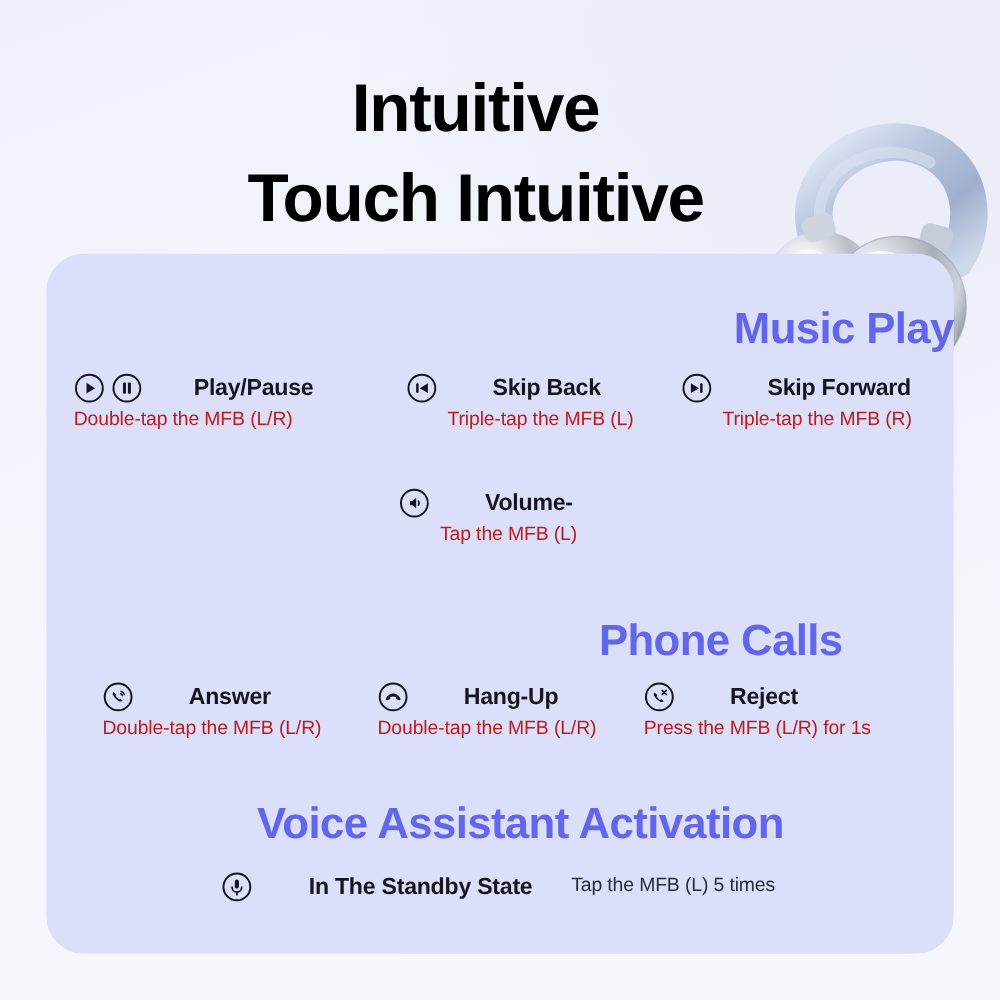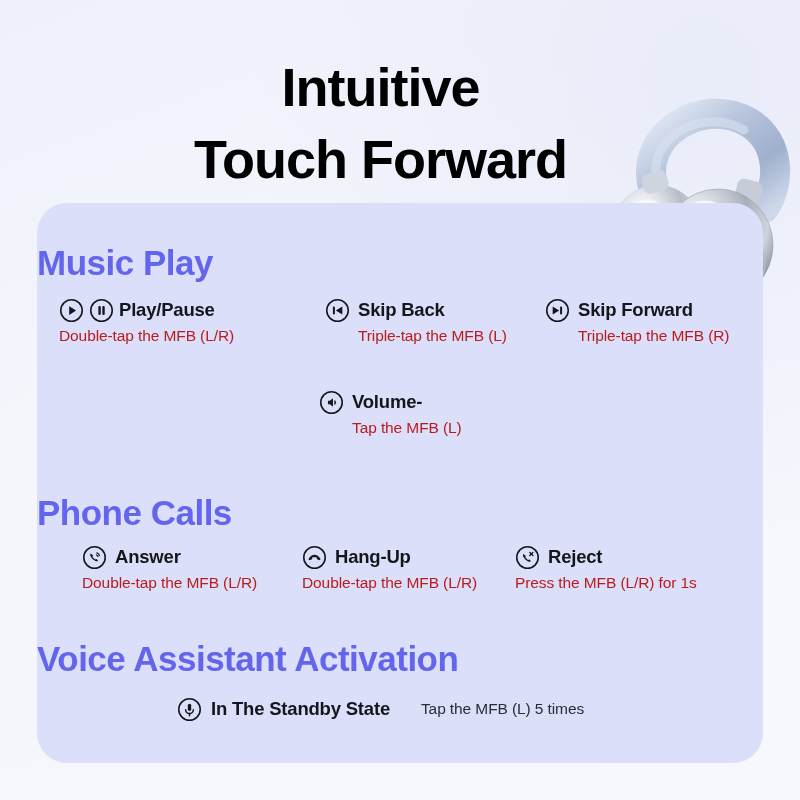--- a/index.html
+++ b/index.html
@@ -36,21 +36,21 @@
 
   
   .card{
     position:absolute;left:37px;top:203px;
     width:726px;height:560px;
     background:#dcdffa;
     border-radius:30px;
   }
 
   .section-title{
-    text-align:left;
+    text-align:right;
     font-weight:bold;
     color:#6366ec;
     letter-spacing:-0.5px;
   }
   #music-title{position:absolute;left:0;top:40px;width:726px;font-size:35px;}
   #calls-title{position:absolute;left:0;top:290px;width:637px;font-size:35px;}
   #voice-title{position:absolute;left:0;top:436px;width:590px;font-size:35px;}
 
   
   .item{position:absolute;}
@@ -58,21 +58,21 @@
     display:flex;align-items:center;gap:8px;
     height:28px;
   }
   .ico{
     width:25px;height:25px;flex:0 0 25px;
     display:block;
   }
   .ico svg{display:block;width:25px;height:25px;}
   .label{
     font-size:18.5px;font-weight:bold;color:#15161c;
-    white-space:nowrap;letter-spacing:-0.2px;
+    white-space:nowrap;letter-spacing:-0.2px;margin-left:36px;
   }
   .desc{
     font-size:15.5px;color:#b91c1c;white-space:nowrap;
     letter-spacing:-0.1px;
     margin-top:3px;
   }
   .desc.ind{margin-left:33px;}
 
   
   #it-playpause{left:22px;top:93px;}
@@ -96,21 +96,21 @@
     font-weight:normal;letter-spacing:-0.1px;
   }
 </style>
 </head>
 <body>
 
 <div class="page">
 
   <div class="title">
     <span class="l1">Intuitive</span>
-    <span class="l2">Touch Forward</span>
+    <span class="l2">Touch Intuitive</span>
   </div>
 
   <div class="product">
     <svg viewBox="0 0 200 230" width="200" height="230" aria-hidden="true">
       <defs>
         <linearGradient id="bandG" x1="0" y1="0" x2="1" y2="1">
           <stop offset="0%" stop-color="#e4ebf6"></stop>
           <stop offset="35%" stop-color="#b9c6de"></stop>
           <stop offset="70%" stop-color="#9fb0cd"></stop>
           <stop offset="100%" stop-color="#cdd8e9"></stop>

